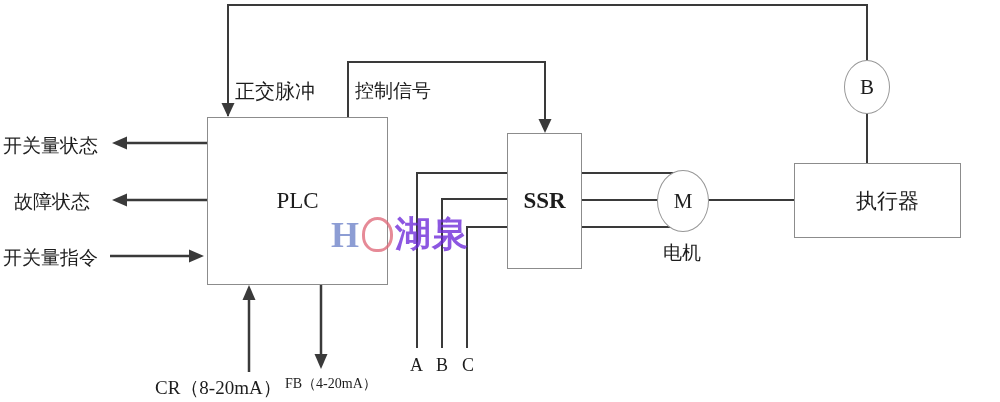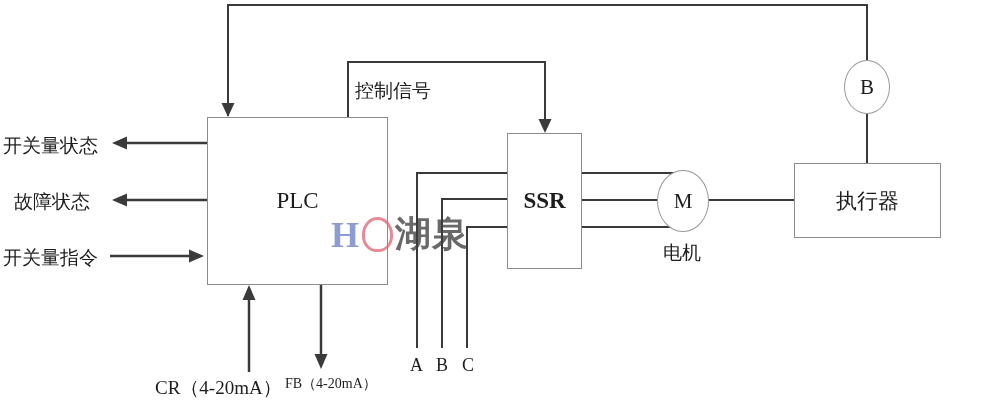--- a/index.html
+++ b/index.html
@@ -6,21 +6,21 @@
   #canvas{position:relative;width:1000px;height:402px;background:#fff;overflow:hidden;
           font-family:"Liberation Serif", serif;color:#1d1d1d;}
   #wires{position:absolute;left:0;top:0;}
   .box{position:absolute;border:1px solid #8c8c8c;background:#fff;display:flex;
        align-items:center;justify-content:center;}
   .ellipse{position:absolute;border:1.5px solid #979797;background:#fff;border-radius:50%;
        display:flex;align-items:center;justify-content:center;}
   .lbl{position:absolute;white-space:nowrap;}
   #plc-box{left:207px;top:117px;width:179px;height:166px;font-size:23px;}
   #ssr-box{left:507px;top:133px;width:73px;height:134px;font-size:23px;font-weight:bold;}
-  #actuator-box{left:794px;top:163px;width:145px;height:73px;font-size:21px;border-width:1.5px;}
+  #actuator-box{left:794px;top:163px;width:145px;height:73px;font-size:21px;border-width:1.5px;padding-left:20px;}
   #motor-circle{left:657px;top:170px;width:50px;height:60px;font-size:21px;}
   #encoder-circle{left:844px;top:60px;width:44px;height:52px;font-size:21px;}
   .cn{font-size:19px;}
   #lbl-quadrature{left:235px;top:78px;font-size:20px;}
   #lbl-control{left:355px;top:78px;font-size:19px;}
   #lbl-switch-status{left:3px;top:133px;}
   #lbl-fault-status{left:14px;top:189px;}
   #lbl-switch-command{left:3px;top:245px;}
   #lbl-cr{left:155px;top:375px;font-size:19px;}
   #lbl-fb{left:285px;top:375px;font-size:14px;}
@@ -75,30 +75,31 @@
   <div class="box" id="actuator-box">
     <span>执行器</span>
   </div>
   <div class="ellipse" id="motor-circle">
     <span>M</span>
   </div>
   <div class="ellipse" id="encoder-circle">
     <span>B</span>
   </div>
 
+  <div class="lbl cn" id="lbl-quadrature">正交脉冲</div>
   <div class="lbl cn" id="lbl-control">控制信号</div>
   <div class="lbl cn" id="lbl-switch-status">开关量状态</div>
   <div class="lbl cn" id="lbl-fault-status">故障状态</div>
   <div class="lbl cn" id="lbl-switch-command">开关量指令</div>
-  <div class="lbl" id="lbl-cr">CR（4-20mA）</div>
+  <div class="lbl" id="lbl-cr">CR（8-20mA）</div>
   <div class="lbl" id="lbl-fb">FB（4-20mA）</div>
   <div class="lbl" id="lbl-a">A</div>
   <div class="lbl" id="lbl-b">B</div>
   <div class="lbl" id="lbl-c">C</div>
   <div class="lbl cn" id="lbl-motor">电机</div>
 
   <div class="lbl" id="watermark">
     <span style="color:#6e82c8">H</span>
       <span style="display:inline-block;width:25px;height:29px;border:3px solid #e06a7a;border-radius:50% 50% 46% 46%;margin:0 2px;"></span>
-      <span style="color:#404040">湖泉</span>
+      <span style="color:#6d28d9">湖泉</span>
   </div>
 
 </div>
 
 </body></html>

